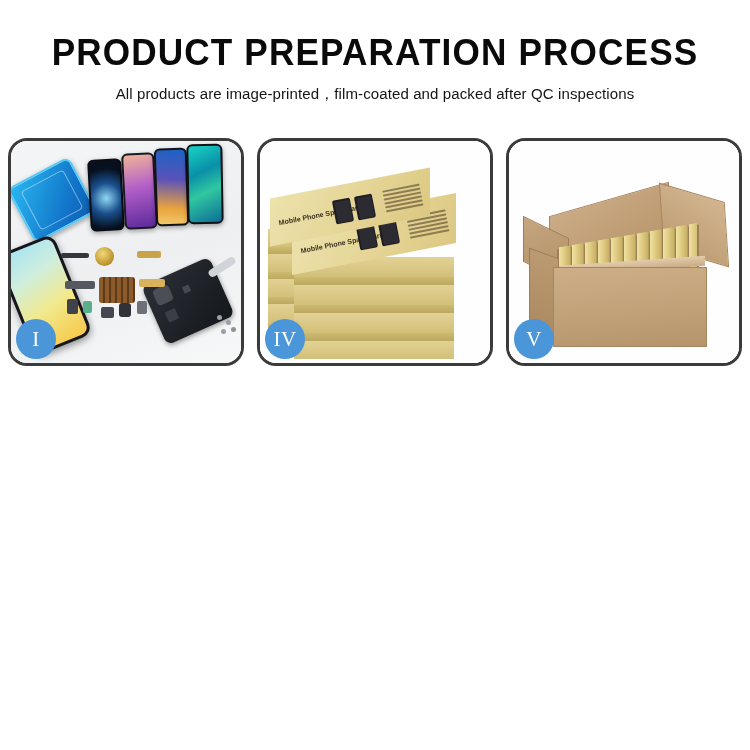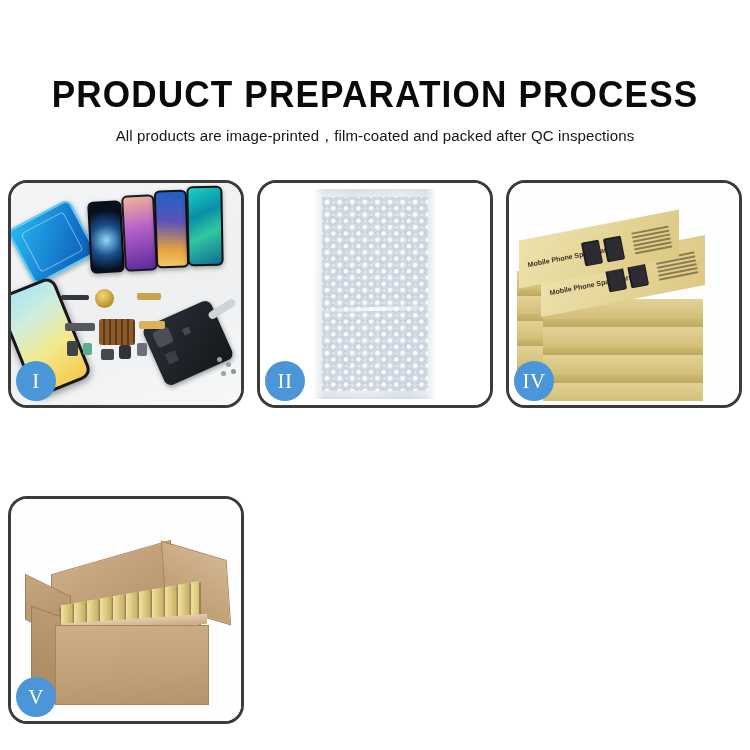--- a/index.html
+++ b/index.html
@@ -2,21 +2,21 @@
 <html><head>
 <meta charset="utf-8">
 <style>
   html,body{margin:0;padding:0;}
   body{
     width:750px;height:750px;
     background:#ffffff;
     font-family:"Liberation Sans", sans-serif;
     overflow:hidden;
   }
-  .page{position:relative;width:750px;height:682px;margin-top:42px;}
+  .page{position:relative;width:750px;height:682px;}
 
   
   .header{padding-top:34px;text-align:center;}
   .title{
     font-size:37px;font-weight:700;color:#0a0a0a;
     letter-spacing:1.2px;line-height:1.0;
     transform:scaleX(0.95);
     white-space:nowrap;
   }
   .subtitle{
@@ -250,31 +250,20 @@
         <div class="part sm2"></div>
         <div class="part sm3"></div>
         <div class="part sm4"></div>
         <div class="part sm5"></div>
         <div class="part screw"></div>
         <div class="part tool"></div>
       </div>
       <div class="badge">I</div>
     </div>
 
-    <div class="panel">
-      <div class="stage p2">
-        <div class="wrapsheet">
-          <div class="wrapedgeL"></div>
-          <div class="wrapedgeR"></div>
-          <div class="bubbles"></div>
-          <div class="wrapseam"></div>
-        </div>
-      </div>
-      <div class="badge">II</div>
-    </div>
 
 
     <div class="panel">
       <div class="stage p4">
         <div class="stack">
 
           <div class="kb-front" style="left:0px;top:68px;width:112px;height:18px;"></div>
           <div class="kb-side" style="left:0px;top:86px;width:112px;height:7px;"></div>
           <div class="kb-front" style="left:0px;top:93px;width:112px;height:18px;"></div>
           <div class="kb-side" style="left:0px;top:111px;width:112px;height:7px;"></div>

